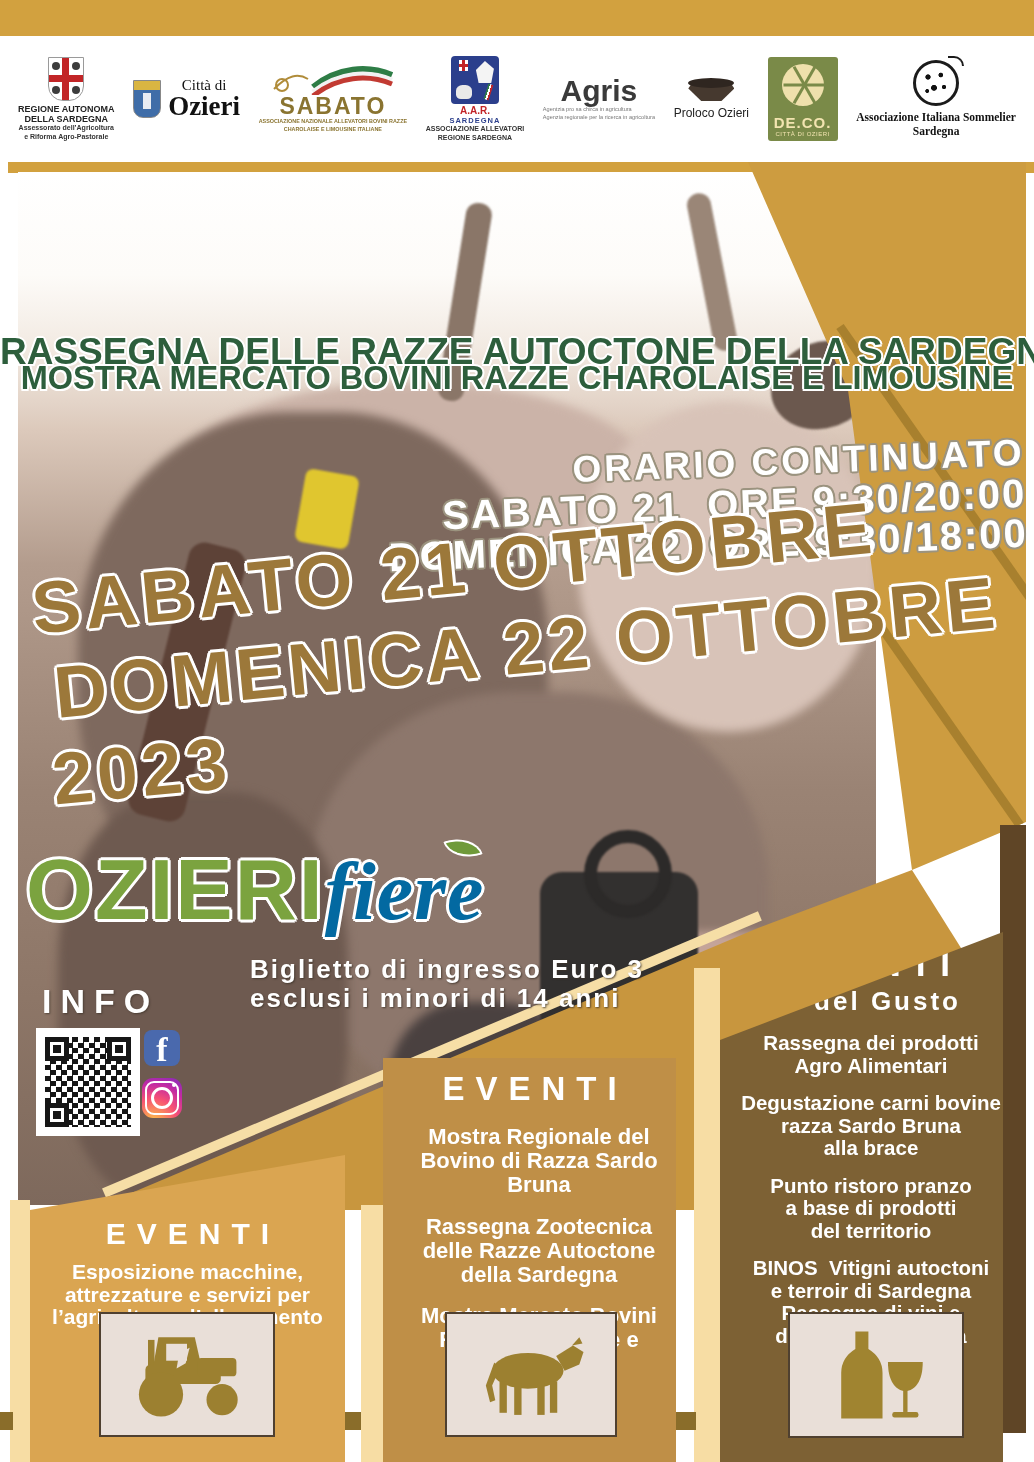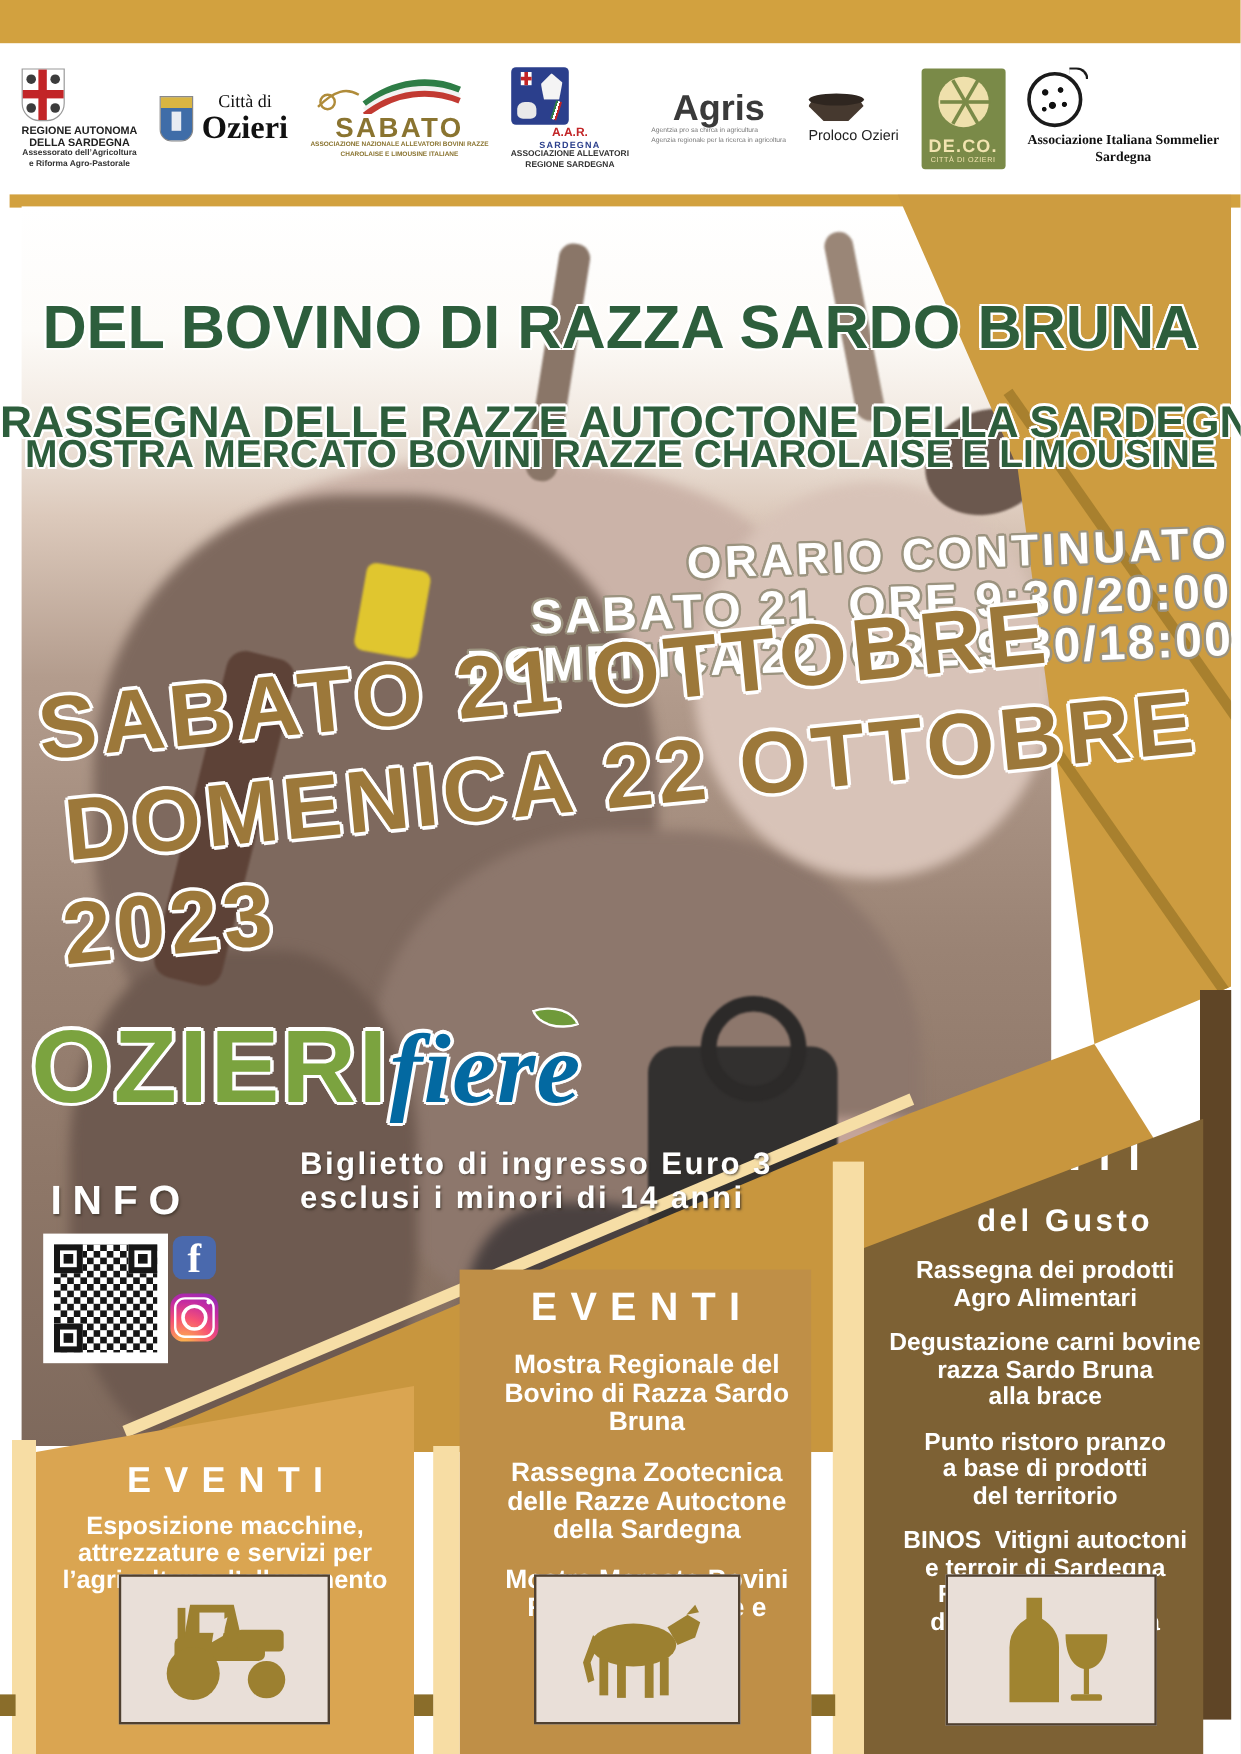--- a/index.html
+++ b/index.html
@@ -5,21 +5,21 @@
   html,body{margin:0;padding:0;background:#e8e8e8;font-family:"Liberation Sans",sans-serif;}
   .poster{position:relative;width:1034px;height:1462px;margin:0 auto;background:#ffffff;overflow:hidden;}
   .abs{position:absolute;}
 
   
   .topbar{left:0;top:0;width:1034px;height:36px;background:#d2a13f;}
   .goldline{left:8px;top:162px;width:1026px;height:11px;background:#d2a13f;}
 
   
   .logorow{left:10px;top:38px;width:1014px;height:122px;display:flex;align-items:center;justify-content:space-between;padding:0 8px;box-sizing:border-box;background:#fff;z-index:6;}
-  .logo{display:flex;flex-direction:column;text-align:center;}
+  .logo{display:flex;flex-direction:column;align-items:center;text-align:center;}
   .logo .t1{font-size:9px;font-weight:bold;color:#222;line-height:1.15;white-space:pre-line;}
   .logo .t2{font-size:7px;font-weight:bold;color:#333;line-height:1.2;white-space:pre-line;}
   .shield{width:34px;height:42px;background:#fff;border:1.5px solid #9a9a9a;border-radius:0 0 15px 15px;position:relative;margin-bottom:3px;}
   .shield .h{position:absolute;left:0;top:17px;width:100%;height:7px;background:#c22527;}
   .shield .v{position:absolute;left:13px;top:0;width:7px;height:100%;background:#c22527;}
   .shield .m{position:absolute;width:8px;height:8px;border-radius:50%;background:#3c3c3c;}
   .ozcrest{display:flex;align-items:center;gap:7px;}
   .ozshield{width:26px;height:36px;border-radius:0 0 10px 10px;background:linear-gradient(180deg,#d9b542 0 24%,#3f6da8 24% 100%);position:relative;border:1px solid #888;}
   .ozshield .tw{position:absolute;left:9px;top:12px;width:8px;height:16px;background:#e8ecf2;}
   .oztxt .a{font-family:"Liberation Serif",serif;font-size:15px;color:#111;line-height:1;}
@@ -115,21 +115,21 @@
   .cream{background:#f7dda4;z-index:4;}
   .gutterbar{background:#8a6d2a;z-index:4;}
   .col{z-index:3;color:#fff;text-align:center;}
   .col-left{left:30px;top:1155px;width:315px;height:307px;background:#daa551;clip-path:polygon(0 55px,100% 0,100% 100%,0 100%);}
   .col-mid{left:383px;top:1058px;width:293px;height:404px;background:#bf8f47;}
   .col-right{left:720px;top:932px;width:283px;height:530px;background:#7d6134;clip-path:polygon(0 108px,100% 0,100% 100%,0 100%);}
   .evhead{font-weight:bold;letter-spacing:11px;text-indent:11px;}
   .col-left .evhead{margin-top:62px;font-size:30px;}
   .col-mid .evhead{margin-top:12px;font-size:33px;}
   .col-right .evhead{margin-top:12px;font-size:35px;text-align:right;padding-right:44px;letter-spacing:9px;}
-  .subhead{font-weight:bold;font-size:26px;text-align:right;padding-right:42px;letter-spacing:3px;margin-top:18px;}
+  .subhead{font-weight:bold;font-size:26px;text-align:right;padding-right:42px;letter-spacing:3px;margin-top:2px;}
   .colbody{font-weight:bold;white-space:pre-line;line-height:1.08;}
   .col-left .colbody{font-size:21px;margin-top:10px;}
   .item{font-weight:bold;white-space:pre-wrap;line-height:1.1;margin-left:19px;}
   .col-mid .item{font-size:22px;margin-top:17px;}
   .col-mid .item:first-of-type{margin-top:26px;}
   .col-right .item{font-size:20.5px;margin-top:15px;}
   .col-right .item:first-of-type{margin-top:22px;}
   .iconbox{position:absolute;background:#e9dfd8;border:2px solid #4f4030;}
   .ib-left{left:69px;top:157px;width:172px;height:121px;}
   .ib-mid{left:62px;top:254px;width:168px;height:121px;}
@@ -255,21 +255,20 @@
   </div>
 
   <div class="abs band">
     <div class="stripe" style="left:100px;top:160px;"></div>
     <div class="stripe" style="left:96px;top:396px;"></div>
   </div>
   <div class="abs swath"></div>
   <div class="abs sliver"></div>
   <div class="abs darkstrip"></div>
 
-  <div class="abs hline h2">DEL BOVINO DI RAZZA SARDO BRUNA</div>
   <div class="abs hline h4">RASSEGNA DELLE RAZZE AUTOCTONE DELLA SARDEGNA</div>
   <div class="abs hline h5">MOSTRA MERCATO BOVINI RAZZE CHAROLAISE E LIMOUSINE</div>
 
   <div class="abs schedule">
     <div class="s1">ORARIO CONTINUATO</div>
     <div class="s2">SABATO 21  ORE 9:30/20:00</div>
     <div class="s2">DOMENICA 22  ORE 9:30/18:00</div>
   </div>
 
   <div class="abs dates">

